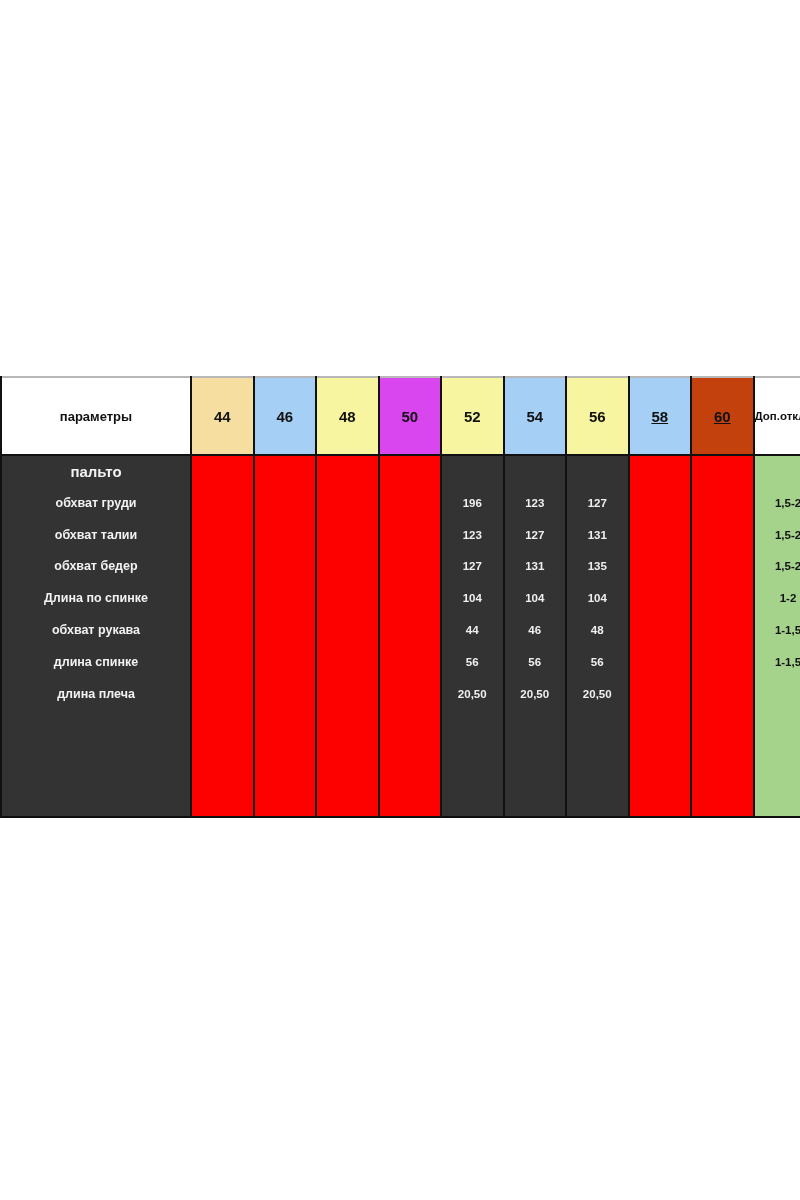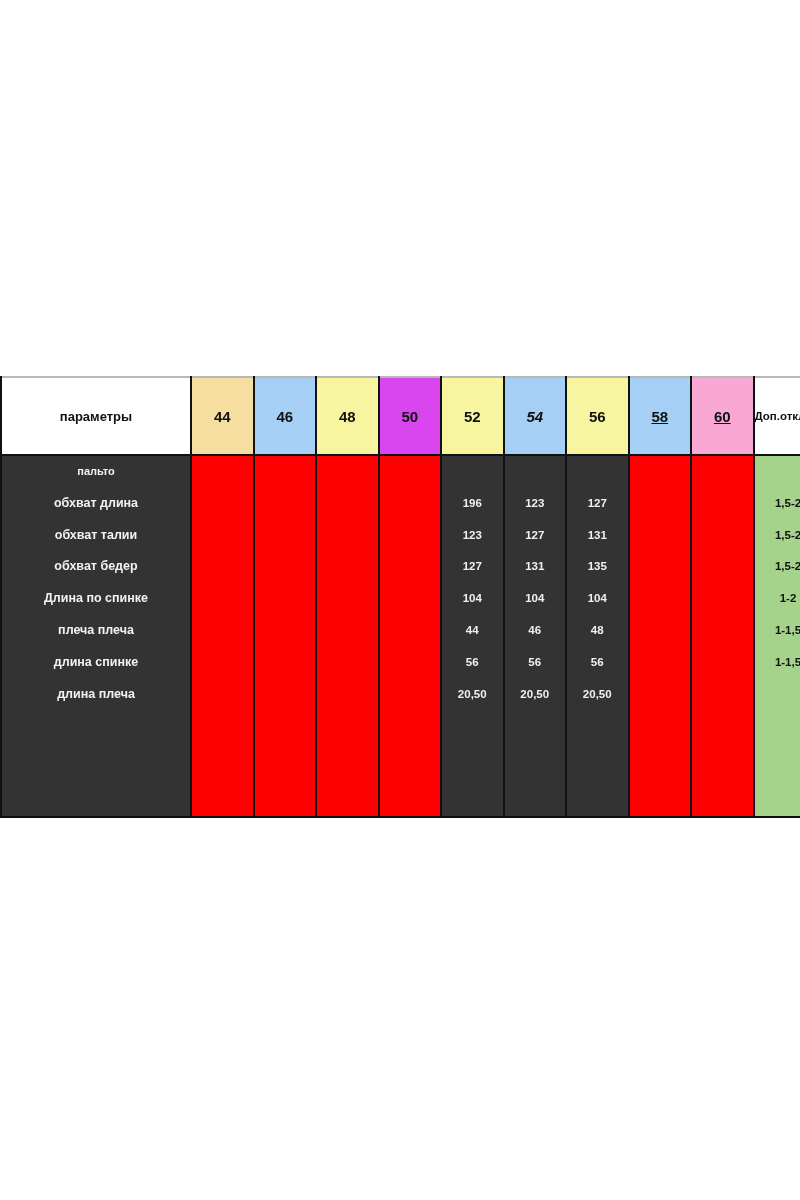--- a/index.html
+++ b/index.html
@@ -73,21 +73,21 @@
   td.label-cell {
     background: #333333;
     color: #f2f2f2;
     font-size: 12.5px;
     font-weight: normal;
     text-align: center;
     border-left: 2px solid #2b2b2b;
   }
   td.label-cell.group {
     font-weight: bold;
-    font-size: 11px;
+    font-size: 15px;
   }
 
   td.val {
     background: #333333;
     color: #f0f0f0;
     font-size: 11.5px;
     font-weight: normal;
   }
   td.unavail {
     background: #fd0000;
@@ -109,44 +109,44 @@
   <table class="size-chart">
     <thead>
       <tr class="head-row">
         <th class="param-head" style="width: 188px;">параметры</th>
 
         <th class="size-head" style="background: rgb(245, 222, 160); width: 60.5px;">44</th>
           <th class="size-head" style="background: rgb(165, 207, 245); width: 60.5px;">46</th>
           <th class="size-head" style="background: rgb(247, 245, 160); width: 60.5px;">48</th>
           <th class="size-head" style="background: #d946ef; width: 60.5px;">50</th>
           <th class="size-head" style="background: rgb(247, 245, 160); width: 60.5px; margin-left: 24px;">52</th>
-          <th class="size-head" style="background: rgb(165, 207, 245); width: 60.5px; font-style: italic;">54</th>
+          <th class="size-head" style="background: rgb(165, 207, 245); width: 60.5px;">54</th>
           <th class="size-head" style="background: rgb(247, 245, 160); width: 60.5px;">56</th>
           <th class="size-head" style="background: rgb(165, 207, 245); width: 60.5px; text-decoration: underline;">58</th>
-          <th class="size-head" style="background: #f9a8d4; width: 60.5px; text-decoration: underline;">60</th>
+          <th class="size-head" style="background: #c2410c; width: 60.5px; text-decoration: underline;">60</th>
           <th class="tol-head" style="width: 67px;">Доп.откл. +/-</th>
       </tr>
     </thead>
     <tbody>
       <tr class="data-row">
         <td class="label-cell group">пальто</td>
       <td class="unavail"></td>
           <td class="unavail"></td>
           <td class="unavail"></td>
           <td class="unavail"></td>
           <td class="val"></td>
           <td class="val"></td>
           <td class="val"></td>
           <td class="unavail"></td>
           <td class="unavail"></td>
           <td class="tol"></td>
         </tr>
 
       <tr class="data-row">
-          <td class="label-cell">обхват длина</td>
+          <td class="label-cell">обхват груди</td>
           <td class="unavail"></td>
           <td class="unavail"></td>
           <td class="unavail"></td>
           <td class="unavail"></td>
           <td class="val">196</td>
           <td class="val">123</td>
           <td class="val">127</td>
           <td class="unavail"></td>
           <td class="unavail"></td>
           <td class="tol">1,5-2</td>
@@ -184,21 +184,21 @@
           <td class="unavail"></td>
           <td class="unavail"></td>
           <td class="val">104</td>
           <td class="val">104</td>
           <td class="val">104</td>
           <td class="unavail"></td>
           <td class="unavail"></td>
           <td class="tol">1-2</td>
         </tr>
         <tr class="data-row">
-          <td class="label-cell">плеча плеча</td>
+          <td class="label-cell">обхват рукава</td>
           <td class="unavail"></td>
           <td class="unavail"></td>
           <td class="unavail"></td>
           <td class="unavail"></td>
           <td class="val">44</td>
           <td class="val">46</td>
           <td class="val">48</td>
           <td class="unavail"></td>
           <td class="unavail"></td>
           <td class="tol">1-1,5</td>

